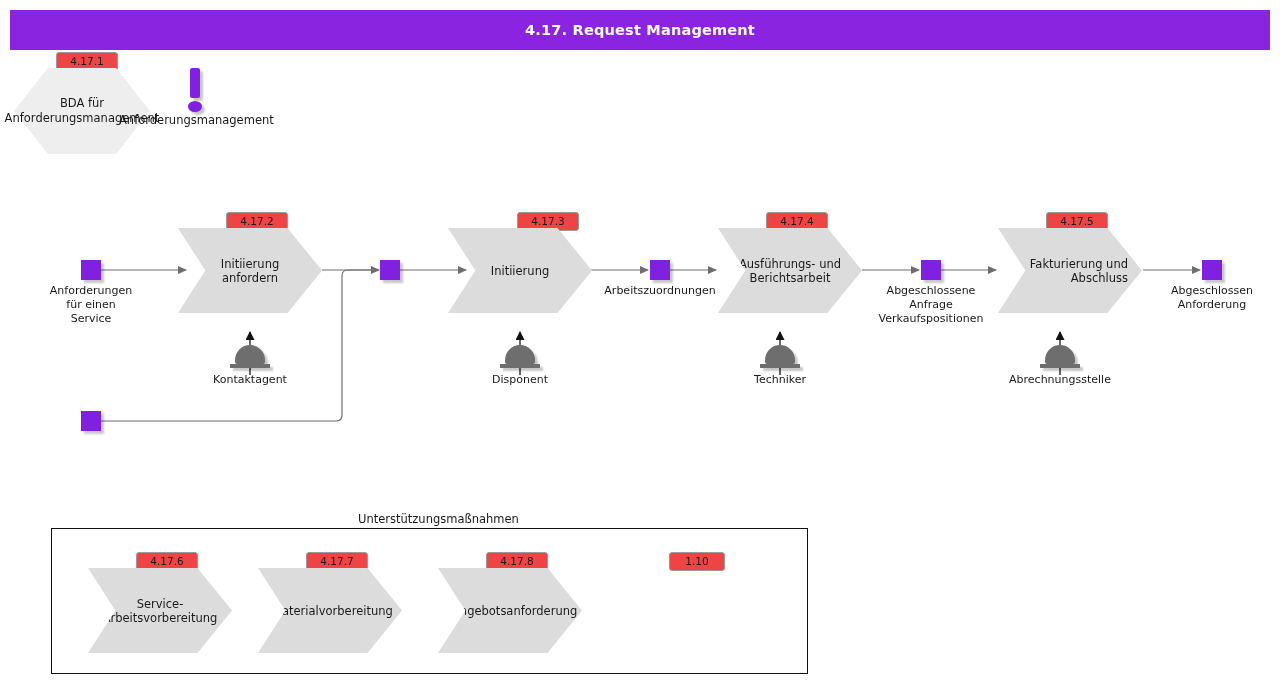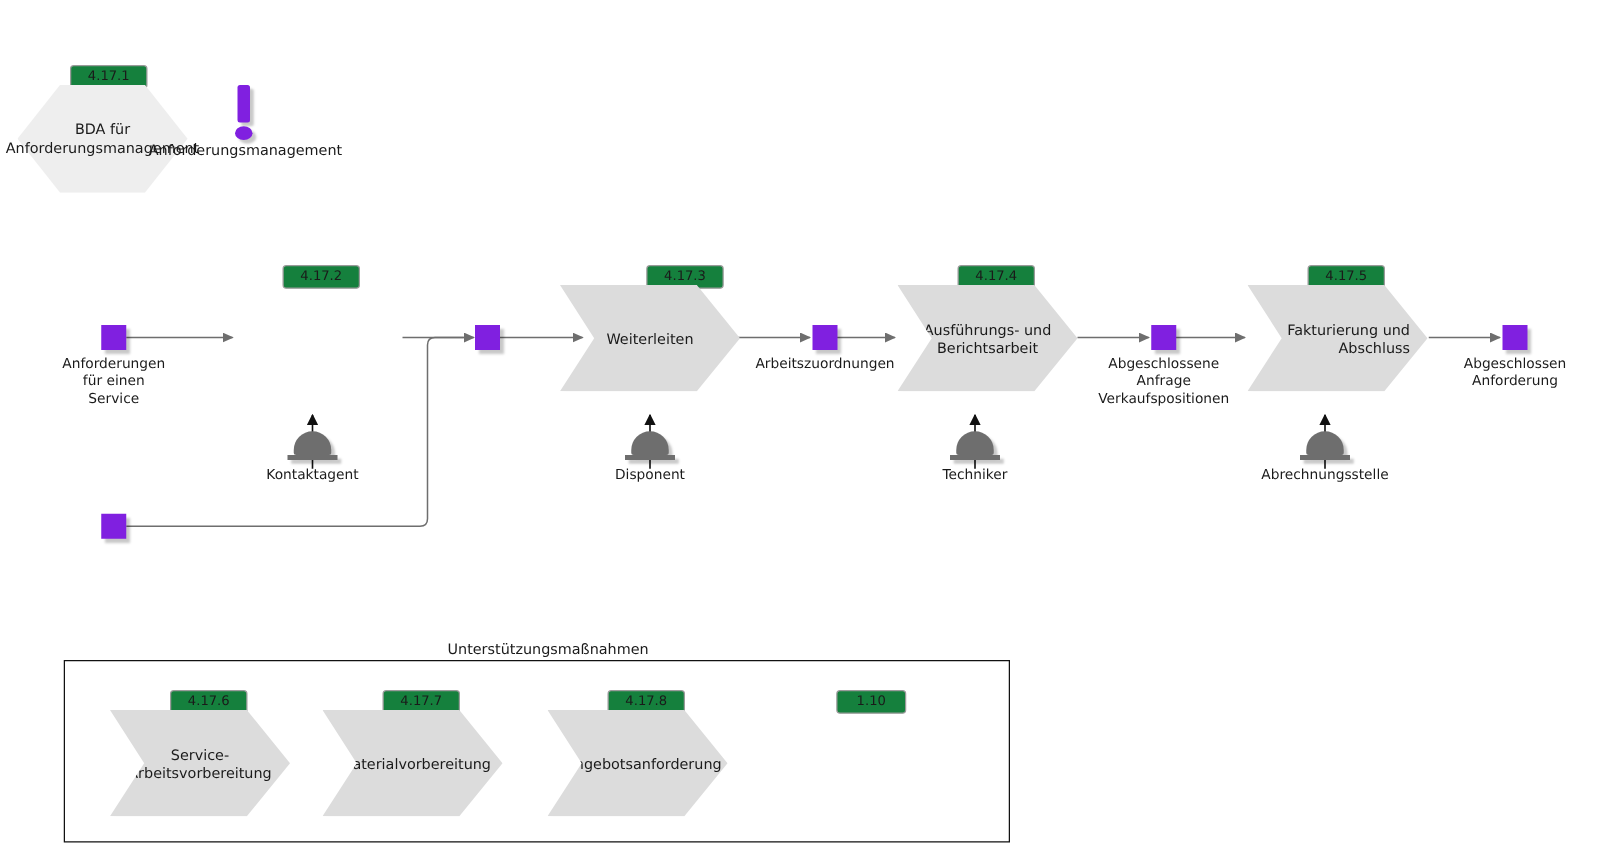--- a/index.html
+++ b/index.html
@@ -38,21 +38,21 @@
     position:absolute;left:0;right:0;top:50%;
     transform:translateY(-50%);
     text-align:center;
     font-size:11.5px;line-height:14px;color:#1a1a1a;
     padding:0 14px;box-sizing:border-box;
   }
 
   
   .badge{
     position:absolute;
-    background:#15803d;
+    background:#ef4444;
     border:1px solid #9a9a9a;
     border-radius:3px;
     font-size:10.5px;line-height:14px;
     padding:1px 6px 2px 6px;
     color:#1a1a1a;
     white-space:nowrap;
     text-align:center;
   }
 
   
@@ -120,20 +120,23 @@
 
   
   svg.edges{position:absolute;left:0;top:0;width:1280px;height:685px;pointer-events:none;}
   .edge{fill:none;stroke:#6e6e6e;stroke-width:1.2px;}
 </style>
 </head>
 <body>
 
 <div id="canvas">
 
+  <div class="titlebar">
+    <span class="t">4.17. Request Management</span>
+  </div>
 
   <svg class="edges">
     <defs>
       <marker id="ah" markerWidth="9" markerHeight="8" refX="8" refY="4" orient="auto" markerUnits="userSpaceOnUse">
         <path d="M0,0 L9,4 L0,8 z" fill="#6e6e6e"></path>
       </marker>
       <marker id="ahb" markerWidth="9" markerHeight="9" refX="8" refY="4.5" orient="auto" markerUnits="userSpaceOnUse">
         <path d="M0,0 L9,4.5 L0,9 z" fill="#111111"></path>
       </marker>
     </defs>
@@ -163,24 +166,27 @@
 Anforderungsmanagement</div>
   </div>
 
   <div class="excl" style="left:188px;top:68px;">
     <div class="bar"></div>
     <div class="dot"></div>
   </div>
   <div class="excllbl" style="left:119px;top:113px;">Anforderungsmanagement</div>
 
   <div class="badge" style="left:226px;top:212px;width:48px;">4.17.2</div>
+  <div class="chev" style="left:178px;top:228px;width:144px;height:85px;">
+    <div class="lbl" style="white-space:pre-line;">Initiierung anfordern</div>
+  </div>
 
   <div class="badge" style="left:517px;top:212px;width:48px;">4.17.3</div>
   <div class="chev" style="left:448px;top:228px;width:144px;height:85px;">
-    <div class="lbl" style="white-space:pre-line;">Weiterleiten</div>
+    <div class="lbl" style="white-space:pre-line;">Initiierung</div>
   </div>
 
   <div class="badge" style="left:766px;top:212px;width:48px;">4.17.4</div>
   <div class="chev" style="left:718px;top:228px;width:144px;height:85px;">
     <div class="lbl" style="white-space:pre-line;">Ausführungs- und
 Berichtsarbeit</div>
   </div>
 
   <div class="badge" style="left:1046px;top:212px;width:48px;">4.17.5</div>
   <div class="chev" style="left:998px;top:228px;width:144px;height:85px;">

